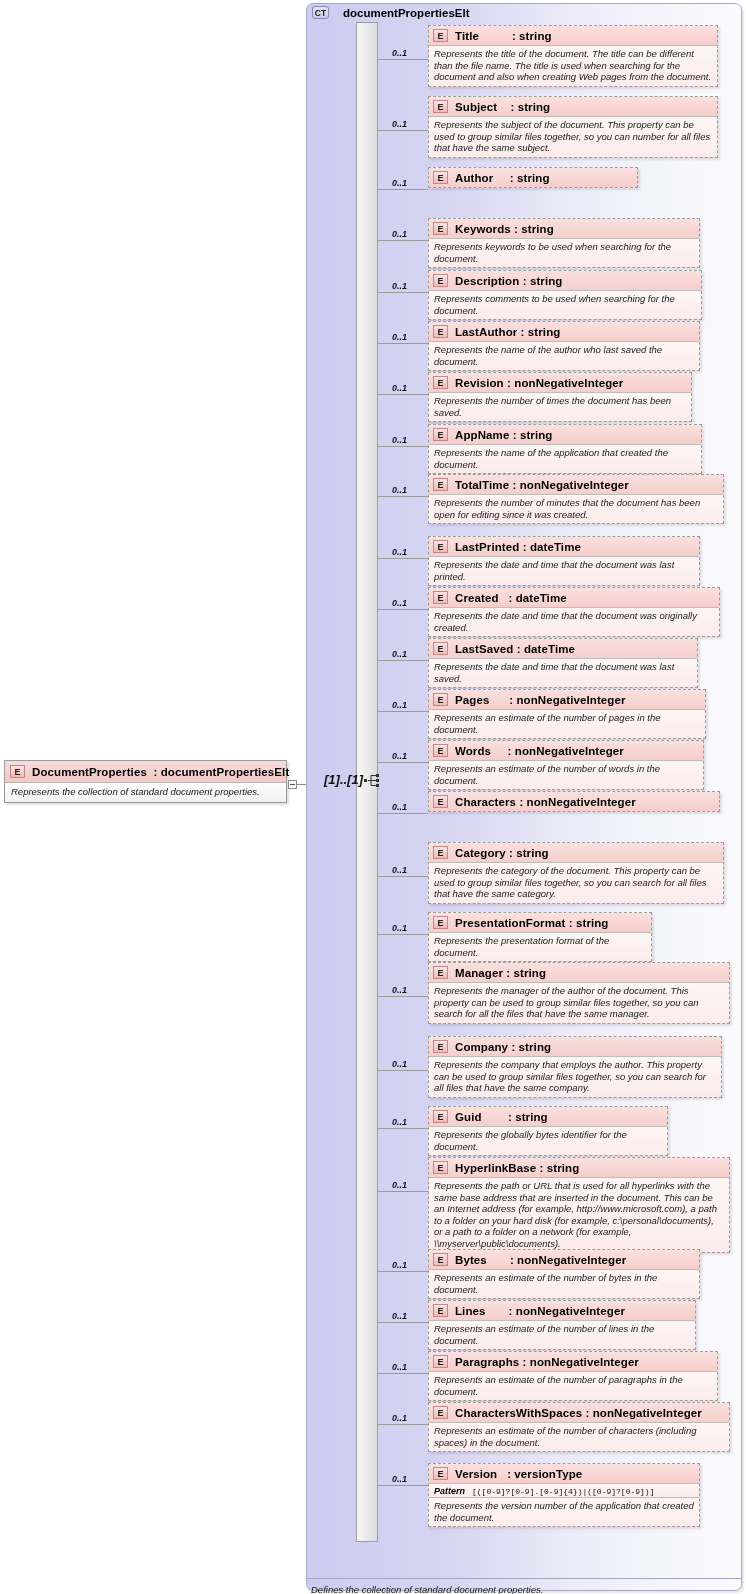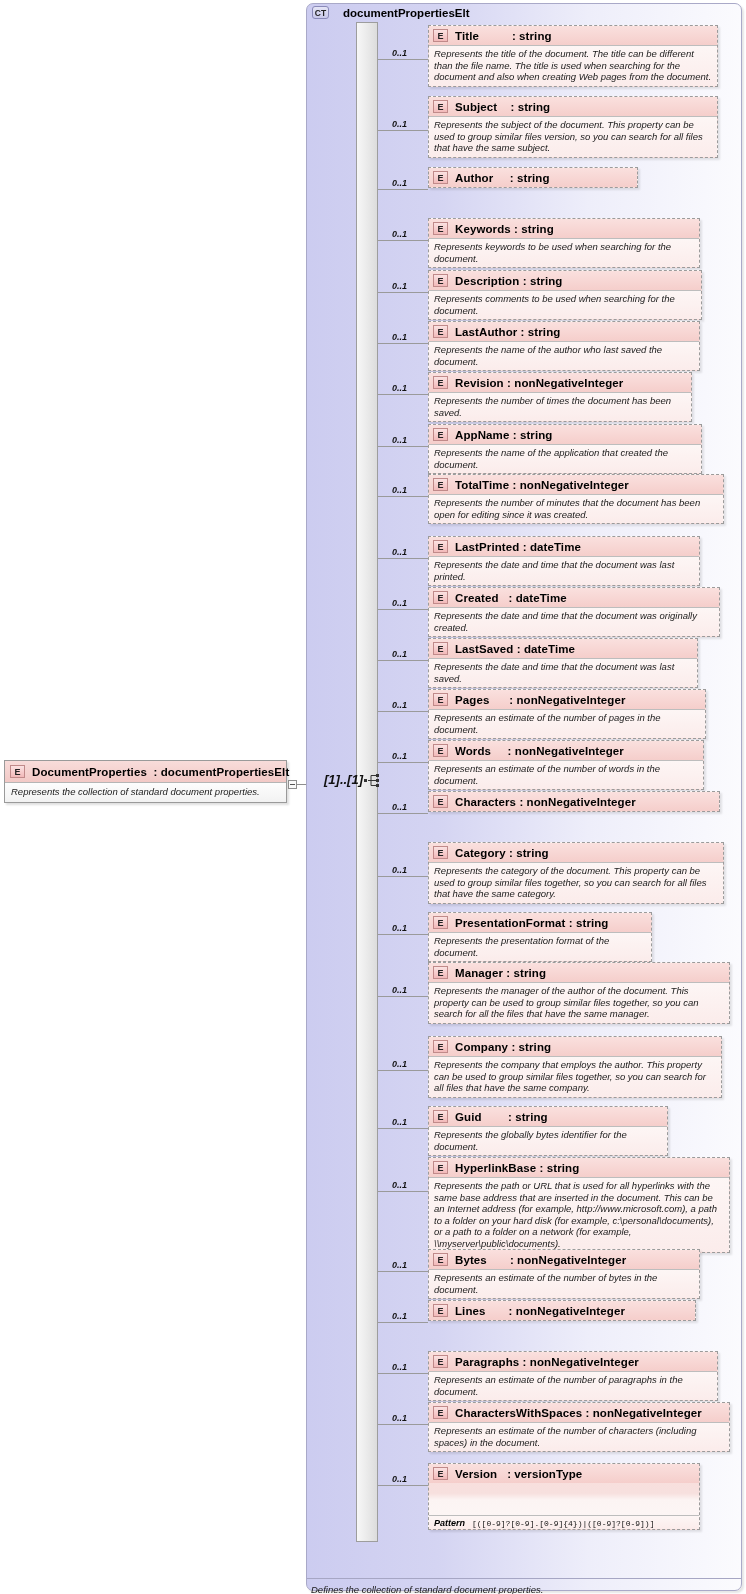--- a/index.html
+++ b/index.html
@@ -204,21 +204,20 @@
     padding: 2px 5px 3px 5px;
     background: linear-gradient(to bottom, #fdf6f5 0%, #fbeceb 100%);
   }
   .row-pattern {
     border-top: 1px solid #bdbdbd;
     padding: 2px 5px 1px 5px;
     display: flex;
     align-items: baseline;
     gap: 7px;
     background: linear-gradient(to bottom, #fdf6f5 0%, #fbeceb 100%);
-    margin-top: 32px;
   }
   .pattern-label {
     font-style: italic;
     font-weight: bold;
     font-size: 9px;
   }
   .pattern-value {
     font-family: "Liberation Mono", monospace;
     font-size: 8px;
     color: #111;
@@ -294,21 +293,21 @@
     </div>
     <div class="card-lbl" style="left: 392px; top: 48px;">0..1</div>
     <div class="leader" style="left: 378px; top: 59px; width: 50px;"></div>
     <div class="el-row" style="left: 428px; top: 96px; width: 290px;">
       <div class="el-card">
         <div class="row-head">
           <span class="e-badge">E</span>
           <span class="el-name">Subject    : string</span>
         </div>
         <div class="row-body">
-          <div class="el-desc">Represents the subject of the document. This property can be used to group similar files version, so you can search for all files that have the same subject.</div>
+          <div class="el-desc">Represents the subject of the document. This property can be used to group similar files together, so you can number for all files that have the same subject.</div>
         </div>
       </div>
     </div>
     <div class="card-lbl" style="left: 392px; top: 119px;">0..1</div>
     <div class="leader" style="left: 378px; top: 130px; width: 50px;"></div>
     <div class="el-row" style="left: 428px; top: 167px; width: 210px;">
       <div class="el-card">
         <div class="row-head">
           <span class="e-badge">E</span>
           <span class="el-name">Author     : string</span>
@@ -560,20 +559,23 @@
       </div>
     </div>
     <div class="card-lbl" style="left: 392px; top: 1260px;">0..1</div>
     <div class="leader" style="left: 378px; top: 1271px; width: 50px;"></div>
     <div class="el-row" style="left: 428px; top: 1300px; width: 268px;">
       <div class="el-card">
         <div class="row-head">
           <span class="e-badge">E</span>
           <span class="el-name">Lines       : nonNegativeInteger</span>
         </div>
+        <div class="row-body">
+          <div class="el-desc">Represents an estimate of the number of lines in the document.</div>
+        </div>
       </div>
     </div>
     <div class="card-lbl" style="left: 392px; top: 1311px;">0..1</div>
     <div class="leader" style="left: 378px; top: 1322px; width: 50px;"></div>
     <div class="el-row" style="left: 428px; top: 1351px; width: 290px;">
       <div class="el-card">
         <div class="row-head">
           <span class="e-badge">E</span>
           <span class="el-name">Paragraphs : nonNegativeInteger</span>
         </div>
@@ -600,17 +602,20 @@
     <div class="el-row" style="left: 428px; top: 1463px; width: 272px;">
       <div class="el-card">
         <div class="row-head">
           <span class="e-badge">E</span>
           <span class="el-name">Version   : versionType</span>
         </div>
         <div class="row-pattern">
           <span class="pattern-label">Pattern</span>
           <span class="pattern-value">[([0-9]?[0-9].[0-9]{4})|([0-9]?[0-9])]</span>
         </div>
+        <div class="row-body">
+          <div class="el-desc">Represents the version number of the application that created the document.</div>
+        </div>
       </div>
     </div>
     <div class="card-lbl" style="left: 392px; top: 1474px;">0..1</div>
     <div class="leader" style="left: 378px; top: 1485px; width: 50px;"></div>
   </div>
 
 </body></html>

